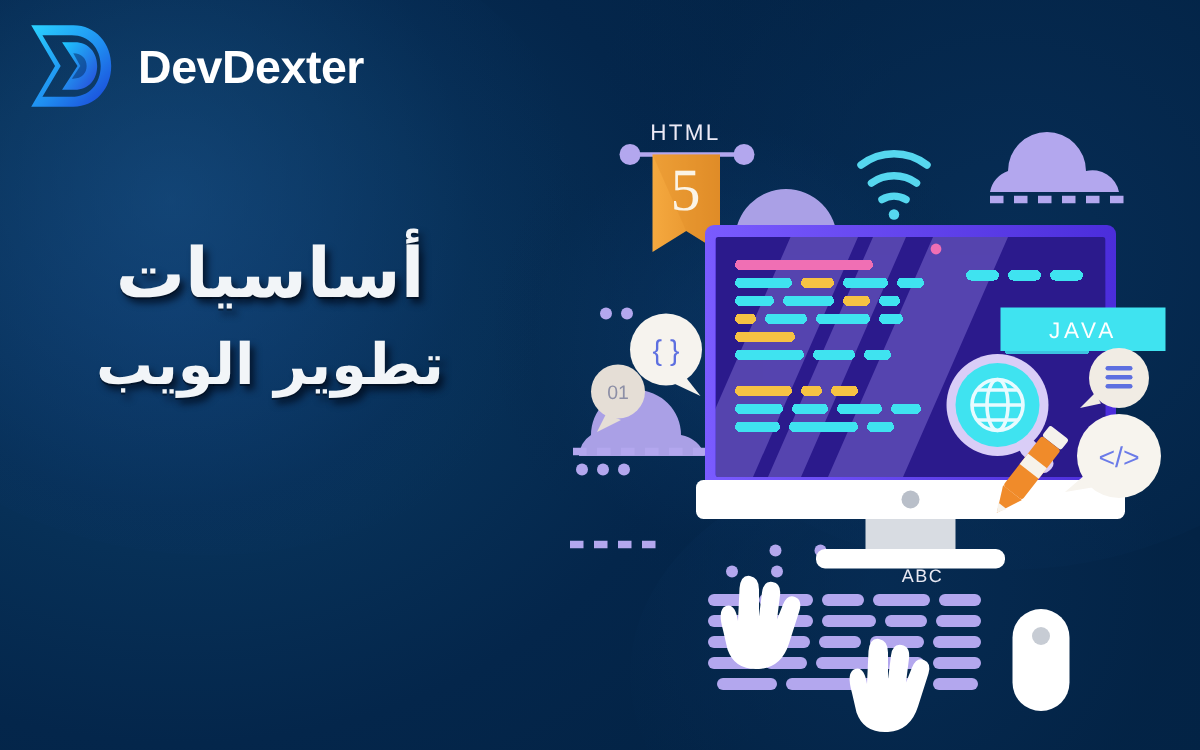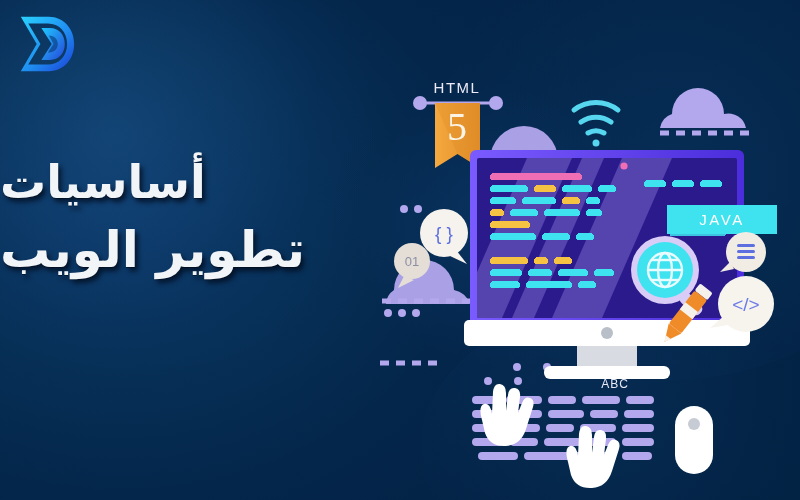--- a/index.html
+++ b/index.html
@@ -25,27 +25,27 @@
   .logo-wrap{position:absolute;left:18px;top:14px;display:flex;align-items:center;gap:16px;}
   .logo-mark{width:58px;height:60px;display:block;}
   .logo-text{
     color:#ffffff;font-size:31px;font-weight:bold;letter-spacing:-.3px;
     white-space:nowrap;line-height:1;
   }
 
   
   .headline{
     position:absolute;left:0;top:155px;width:360px;
-    text-align:left;direction:rtl;color:#f2f5f8;
+    text-align:center;direction:rtl;color:#f2f5f8;
     font-family:"DejaVu Sans","Liberation Sans",sans-serif;
     font-weight:bold;line-height:1.18;
     text-shadow:3px 4px 5px rgba(0,10,25,.75), 0 1px 0 rgba(0,0,0,.4);
   }
   .hl-1{font-size:46px;letter-spacing:0px;}
-  .hl-2{font-size:50px;margin-top:12px;letter-spacing:0px;}
+  .hl-2{font-size:38px;margin-top:12px;letter-spacing:0px;}
 
   
   .art{position:absolute;left:372px;top:70px;width:440px;height:430px;}
   .art svg{display:block;}
 </style>
 </head>
 <body>
 
 <div id="stage">
 
@@ -69,20 +69,21 @@
           </linearGradient>
         </defs>
 
         <path d="M3 3 H33 C49 3 60 16 60 32 C60 48 49 61 33 61 H3 L20 32 Z
                  M11 10 L24 32 L11 54 H32 C44 54 52.5 45 52.5 32 C52.5 19 44 10 32 10 Z" fill="url(#lg)" fill-rule="evenodd"></path>
 
         <path d="M25 15 H34 C44 15 50 22.5 50 32 C50 41.5 44 49 34 49 H25 L36 32 Z" fill="url(#lg2)"></path>
         <path d="M33 23 C39 23 42.5 27 42.5 32 C42.5 37 39 41 33 41 L32 41 L38 32 Z" fill="#05306a" opacity=".55"></path>
       </svg>
     </span>
+    <span class="logo-text">DevDexter</span>
   </div>
 
   <div class="headline">
     <div class="hl-1">أساسيات</div>
     <div class="hl-2">تطوير الويب</div>
   </div>
 
   <div class="art">
   <svg width="440" height="430" viewBox="0 0 440 430">
     <defs>

